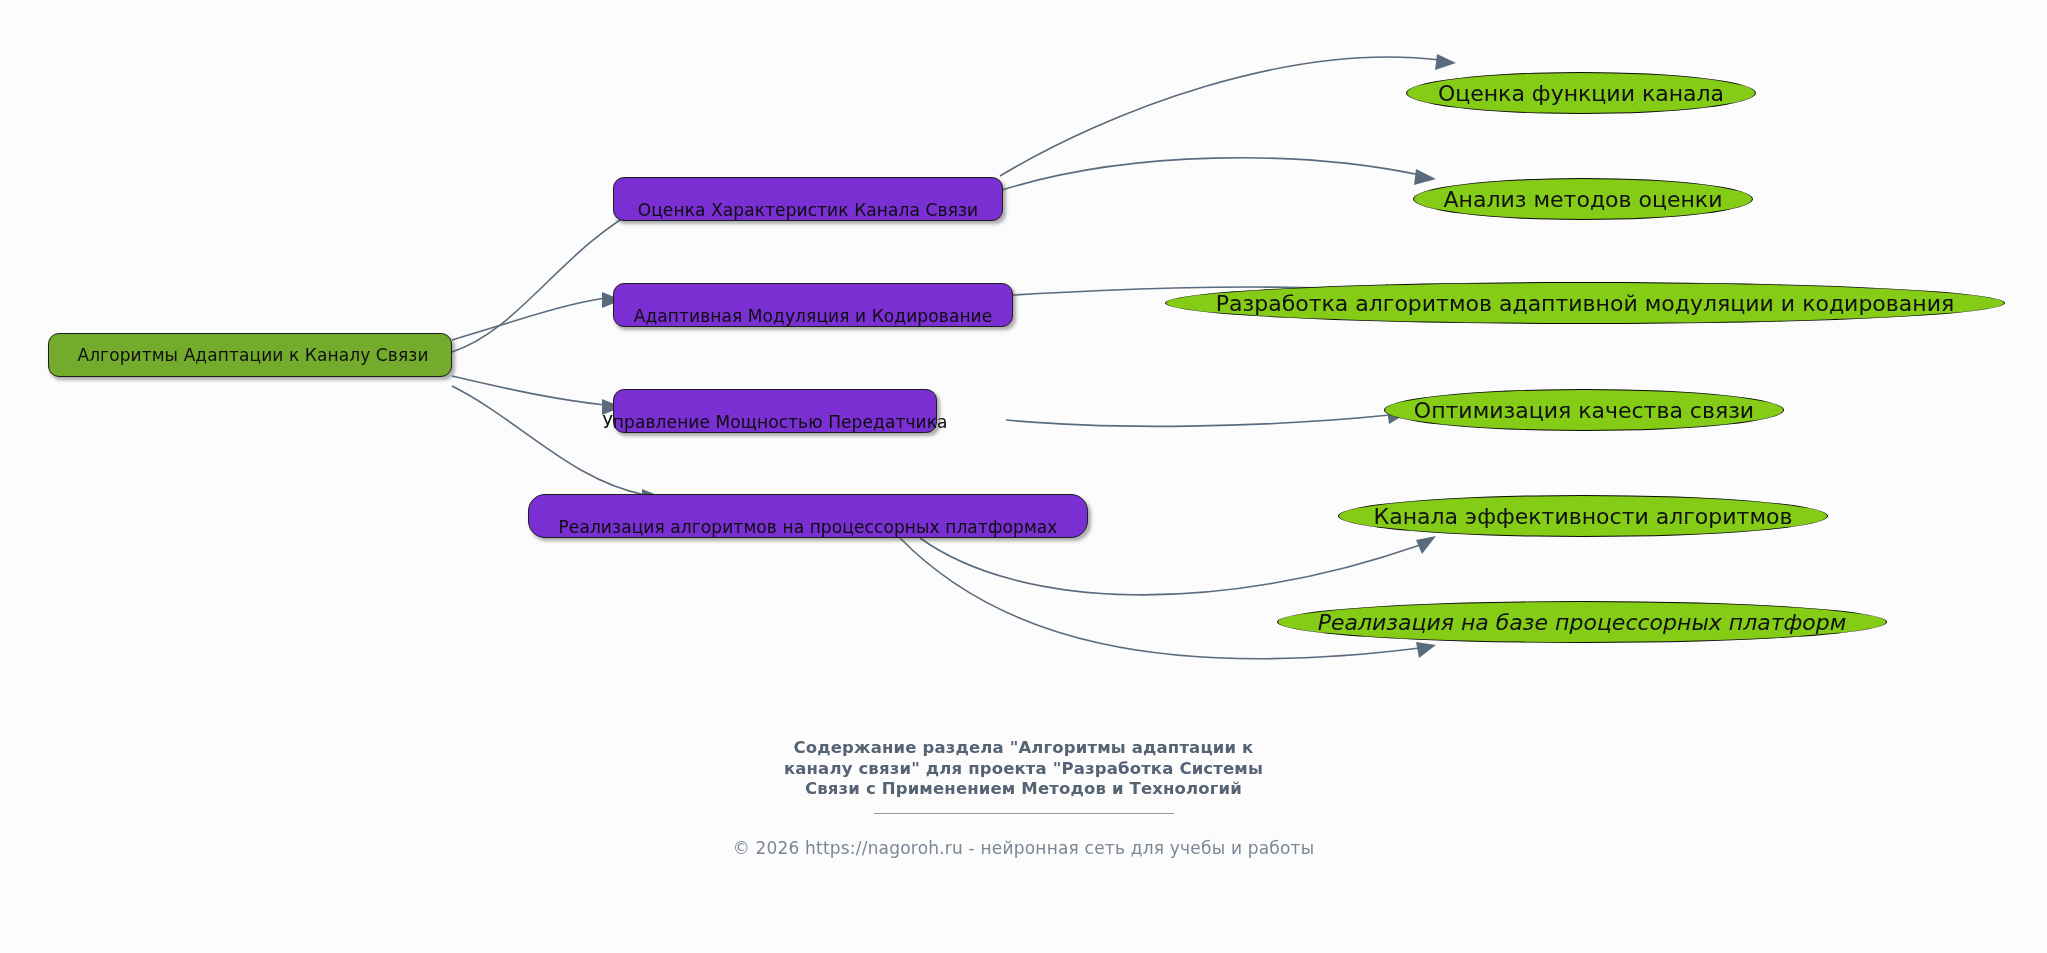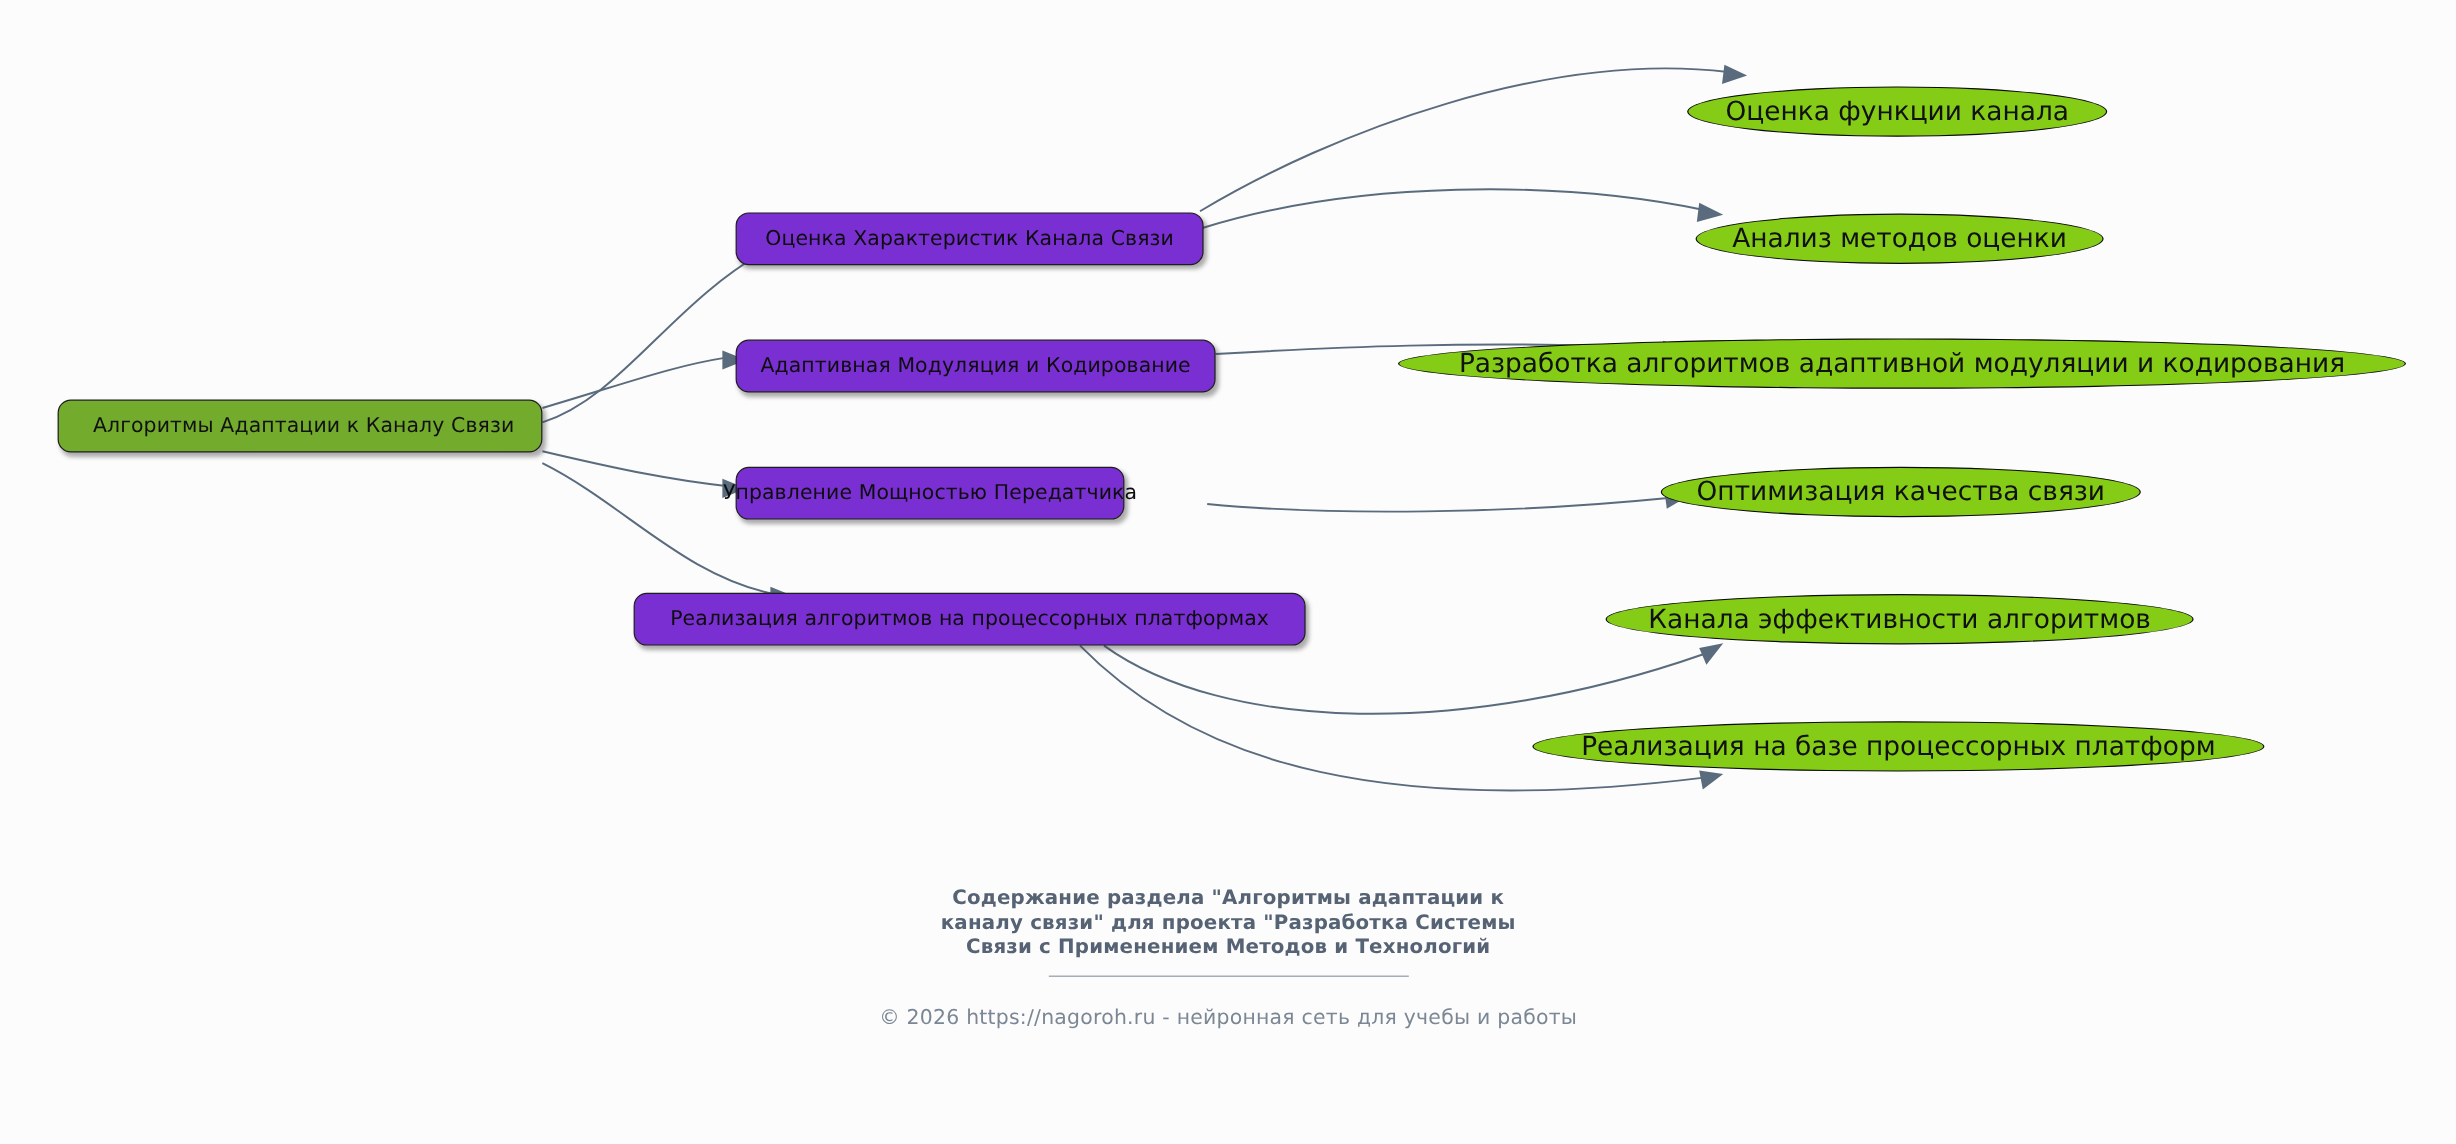--- a/index.html
+++ b/index.html
@@ -56,20 +56,21 @@
     padding: 0 18px;
   }
 
   .node-root {
     background: #73ab2c;
   }
 
   .node-branch {
     background: #7a2fd2;
     color: #0d0d0d;
+    align-items: flex-end;
   }
 
   .node-leaf {
     border-radius: 50%;
     border: 1.5px solid #0a0a0a;
     background: #84cc16;
     color: #111111;
     font-size: 22px;
   }
 
@@ -148,21 +149,21 @@
 </div>
 
 <div class="node node-branch" style="left:613px; top:283px; width:400px; height:44px;">
   <span>Адаптивная Модуляция и Кодирование</span>
 </div>
 
 <div class="node node-branch" style="left:613px; top:389px; width:324px; height:44px;">
   <span>Управление Мощностью Передатчика</span>
 </div>
 
-<div class="node node-branch" style="left:528px; top:494px; width:560px; height:44px;">
+<div class="node node-branch" style="left:528px; top:494px; width:560px; height:44px;border-radius:17px;">
   <span>Реализация алгоритмов на процессорных платформах</span>
 </div>
 
 <div class="node node-leaf" style="left:1406px; top:72px; width:350px; height:42px;">
   <span>Оценка функции канала</span>
 </div>
 
 <div class="node node-leaf" style="left:1413px; top:178px; width:340px; height:42px;">
   <span>Анализ методов оценки</span>
 </div>
@@ -172,21 +173,21 @@
 </div>
 
 <div class="node node-leaf" style="left:1384px; top:389px; width:400px; height:42px;">
   <span>Оптимизация качества связи</span>
 </div>
 
 <div class="node node-leaf" style="left:1338px; top:495px; width:490px; height:42px;">
   <span>Канала эффективности алгоритмов</span>
 </div>
 
-<div class="node node-leaf" style="left:1277px; top:601px; width:610px; height:42px;">
+<div class="node node-leaf" style="left:1277px; top:601px; width:610px; height:42px;font-style:italic;">
   <span>Реализация на базе процессорных платформ</span>
 </div>
 
 <div id="caption-block">
   <div id="caption-title">
     <div>Содержание раздела "Алгоритмы адаптации к</div>
     <div>каналу связи" для проекта "Разработка Системы</div>
     <div>Связи с Применением Методов и Технологий</div>
   </div>
   <div id="caption-rule"></div>

